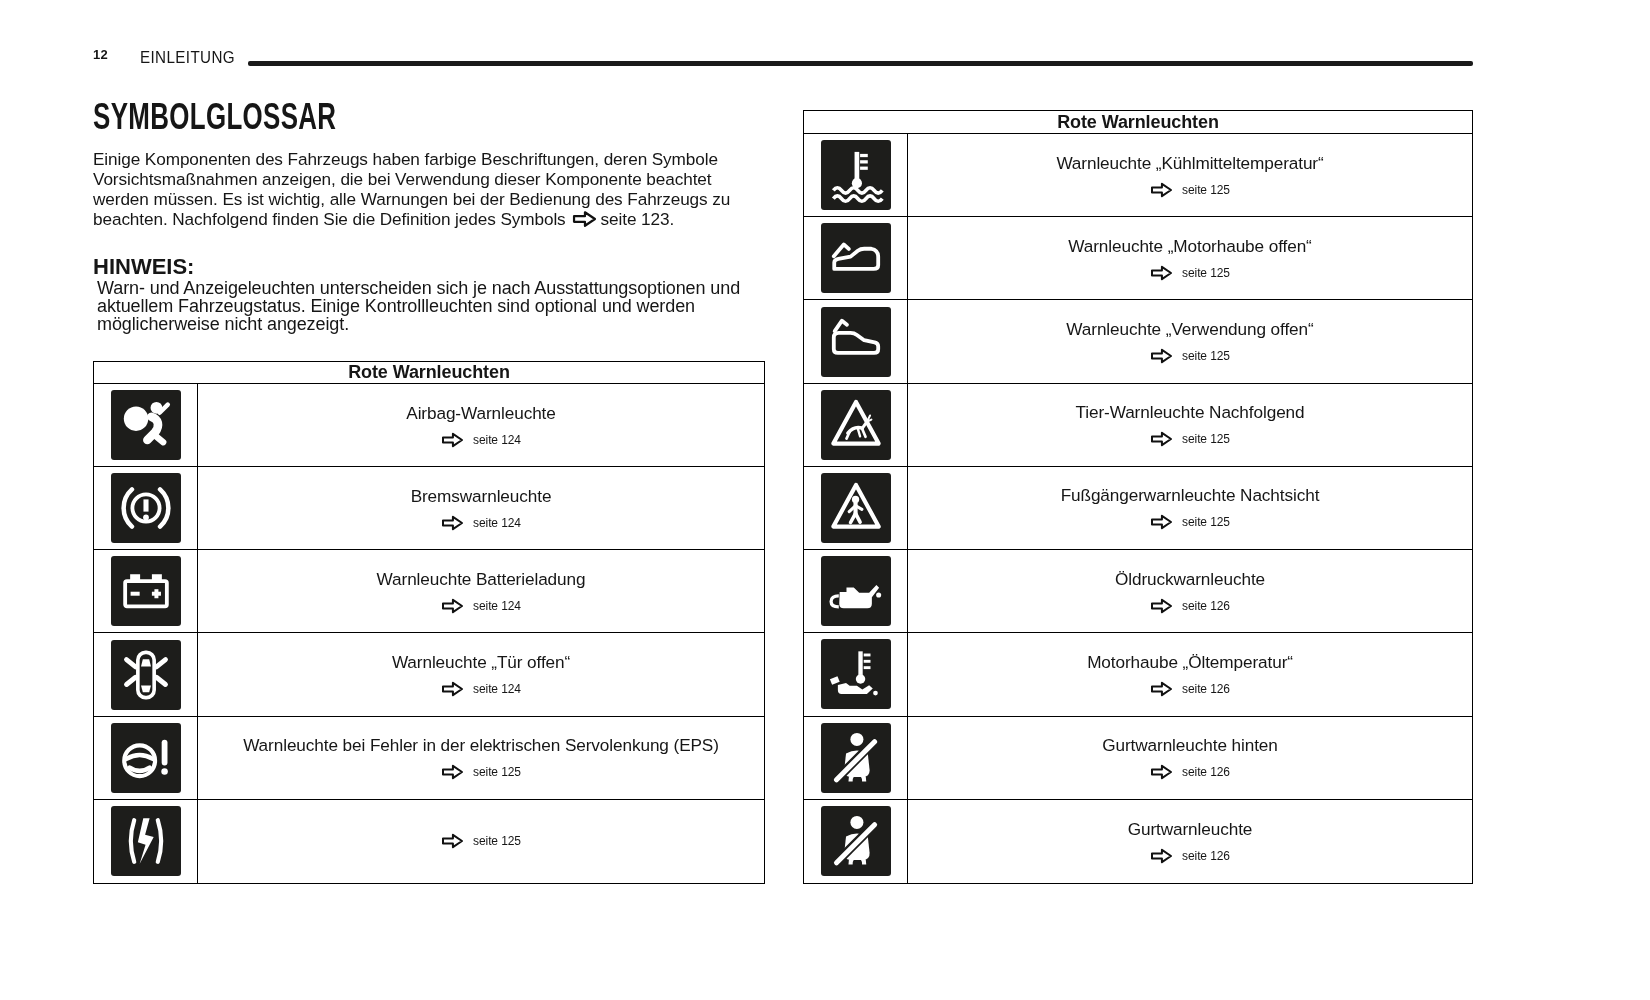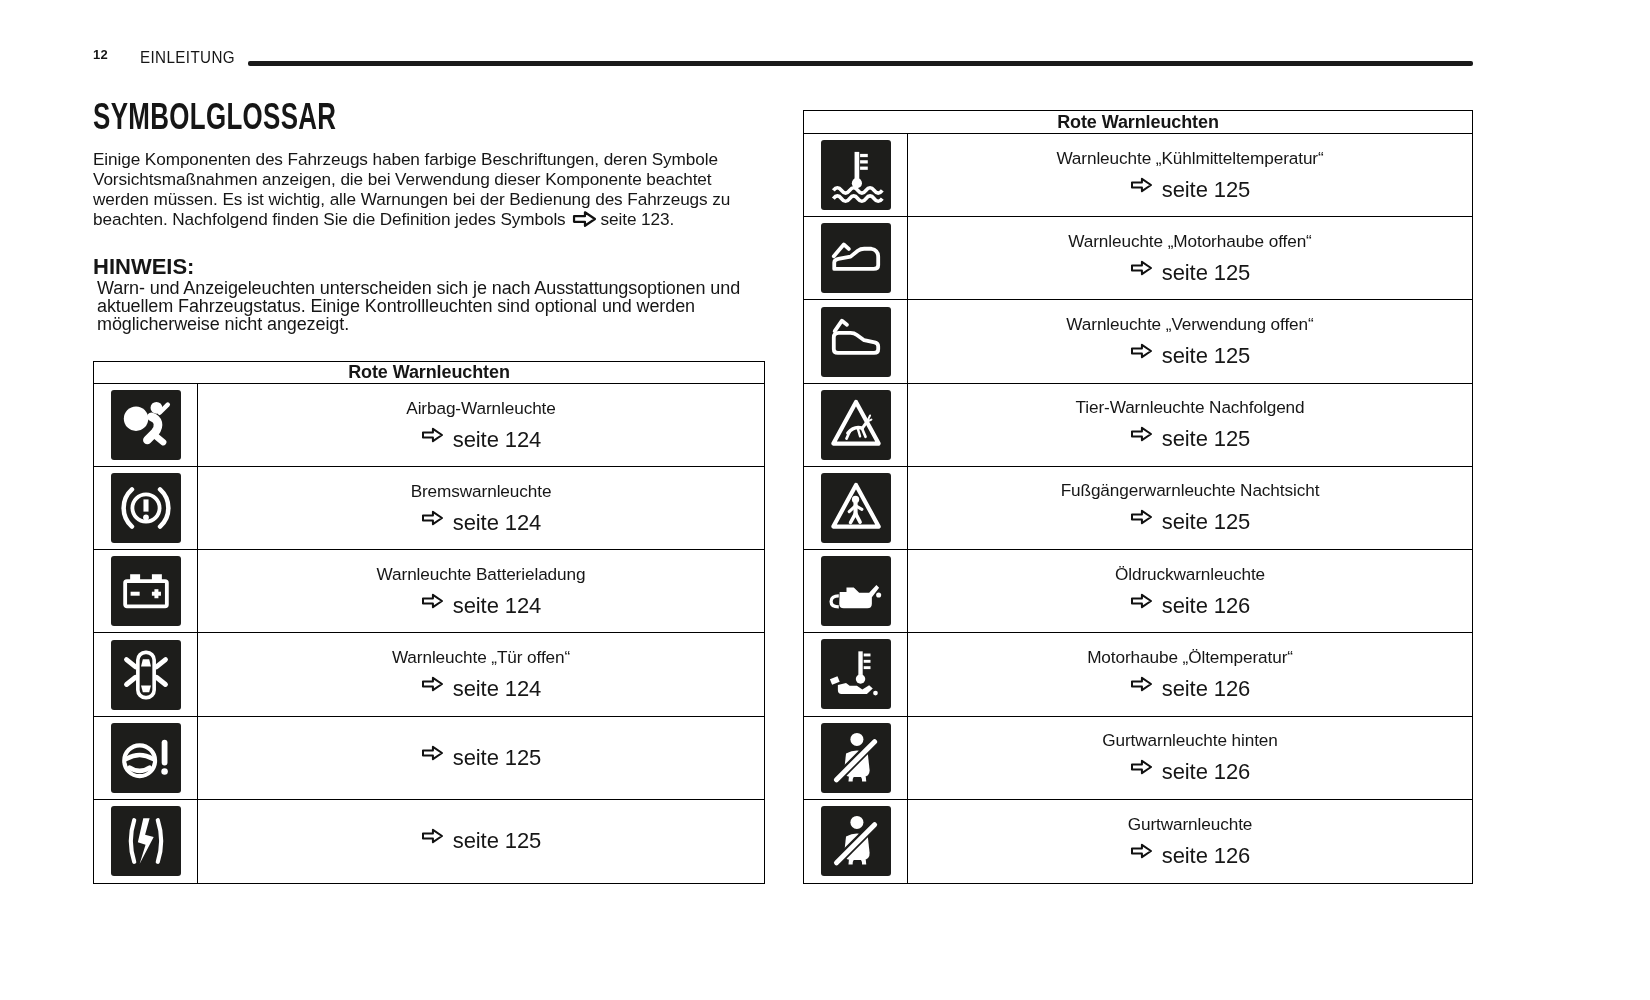--- a/index.html
+++ b/index.html
@@ -22,21 +22,21 @@
 
   
   .wtable{border:1.6px solid #000;box-sizing:border-box;background:#fff;}
   .wt-header{border-bottom:1.6px solid #000;display:flex;align-items:center;justify-content:center;font-size:18px;font-weight:bold;letter-spacing:-0.1px;box-sizing:border-box;}
   .wt-rows{display:grid;grid-auto-rows:1fr;}
   .wt-row{display:grid;grid-template-columns:104px 1fr;border-bottom:1.4px solid #000;box-sizing:border-box;min-height:0;}
   .wt-row:last-child{border-bottom:none;}
   .icon-cell{border-right:1.4px solid #000;display:flex;align-items:center;justify-content:center;box-sizing:border-box;}
   .label-cell{display:flex;flex-direction:column;align-items:center;justify-content:center;gap:9px;padding:2px 12px;text-align:center;box-sizing:border-box;}
   .row-label{font-size:17.2px;letter-spacing:-0.1px;line-height:20px;text-align:right;}
-  .row-ref{font-size:22px;display:flex;align-items:flex-start;gap:9px;letter-spacing:-0.1px;}
+  .row-ref{font-size:12px;display:flex;align-items:center;gap:9px;letter-spacing:-0.1px;}
 
   .icon-tile{width:70px;height:70px;background:#1d1d1b;border-radius:3px;display:flex;align-items:center;justify-content:center;flex:0 0 auto;}
   .sym{width:58px;height:58px;display:block;}
   .sym *{vector-effect:none;}
 </style>
 </head>
 <body>
 
 <svg width="0" height="0" style="position:absolute">
   <defs>
@@ -255,20 +255,21 @@
 
     <div class="wt-row">
       <div class="icon-cell">
           <div class="icon-tile">
             <svg class="sym">
               <use href="#ic-eps"></use>
             </svg>
           </div>
         </div>
       <div class="label-cell">
+        <div class="row-label">Warnleuchte bei Fehler in der elektrischen Servolenkung (EPS)</div>
         <div class="row-ref">
             <svg width="23" height="16" viewBox="0 0 27 19">
               <use href="#ref-arrow"></use>
             </svg>
             <span>seite 125</span>
           </div>
       </div>
     </div>
 
     <div class="wt-row">

